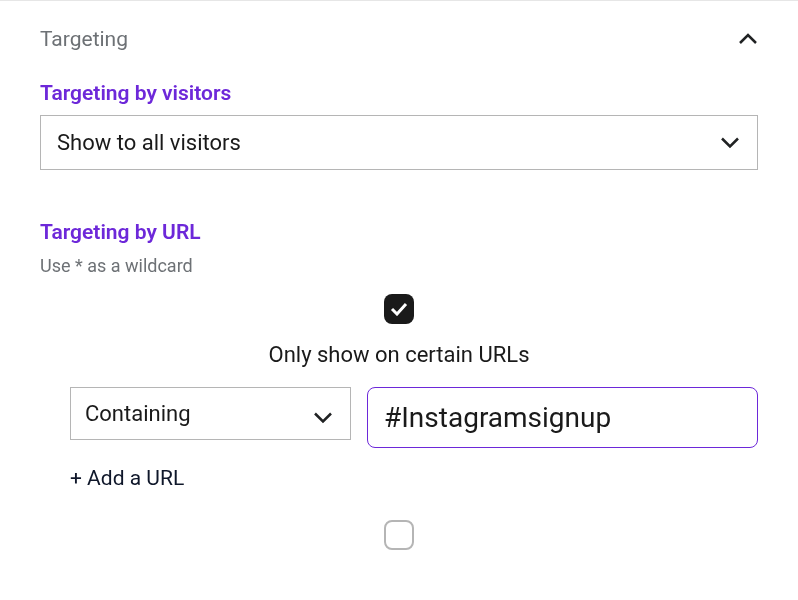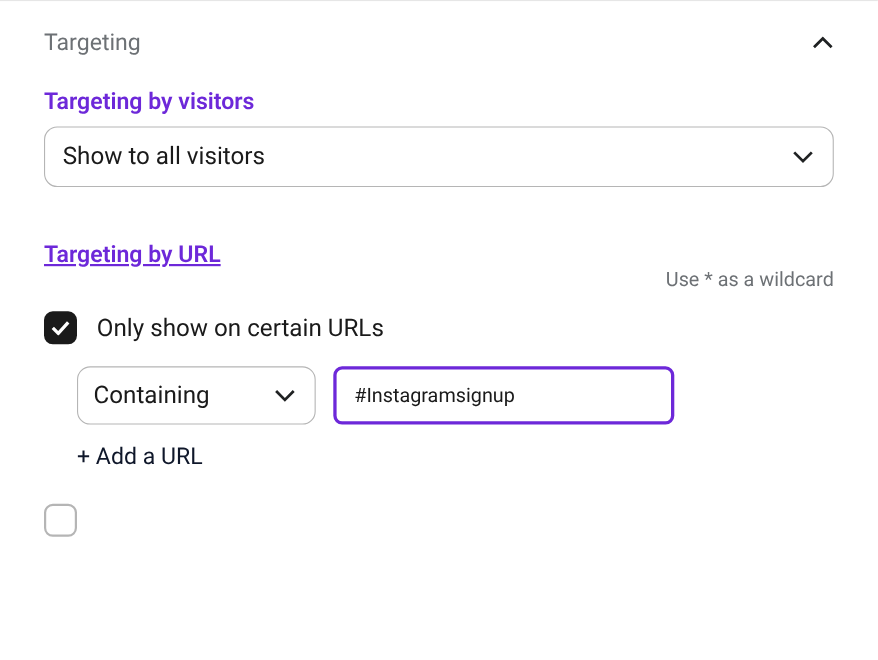--- a/index.html
+++ b/index.html
@@ -49,34 +49,33 @@
     .subsection-title {
       font-size: 21px;
       font-weight: 600;
       color: #6d28d9;
       margin-bottom: 10px;
     }
     .subsection-hint {
       font-size: 18px;
       color: #6d7175;
       margin-bottom: 18px;
-      text-align: right;
     }
     .select-wrapper {
       position: relative;
       width: 100%;
     }
     .select-field {
       width: 100%;
       padding: 14px 50px 14px 16px;
       font-size: 22px;
       color: #1a1a1a;
       background: #ffffff;
       border: 1px solid #b5b5b5;
-      border-radius: 12px;
+      border-radius: 0;
       appearance: none;
       cursor: pointer;
       text-align: left;
       font-family: inherit;
     }
     .select-arrow {
       position: absolute;
       right: 18px;
       top: 50%;
       transform: translateY(-50%);
@@ -87,20 +86,21 @@
       height: 12px;
       stroke: #202223;
       stroke-width: 2.5;
       fill: none;
     }
     .checkbox-row {
       display: flex;
       align-items: center;
       gap: 18px;
       margin-bottom: 20px;
+      flex-direction: column;
     }
     .checkbox {
       width: 30px;
       height: 30px;
       border-radius: 8px;
       display: flex;
       align-items: center;
       justify-content: center;
       flex-shrink: 0;
       cursor: pointer;
@@ -124,47 +124,46 @@
       color: #1a1a1a;
     }
     .url-rule-row {
       display: flex;
       gap: 16px;
       margin-left: 30px;
       margin-bottom: 18px;
     }
     .containing-select {
       position: relative;
-      width: 217px;
+      width: 295px;
     }
     .containing-select .select-field {
       font-size: 22px;
       padding: 13px 50px 13px 14px;
     }
     .url-input {
       flex: 0 1 310px;
       padding: 13px 16px;
-      font-size: 18px;
+      font-size: 28px;
       color: #1a1a1a;
       background: #ffffff;
-      border: 3px solid #6d28d9;
+      border: 1px solid #6d28d9;
       border-radius: 8px;
       font-family: inherit;
     }
     .add-url-link {
       display: inline-block;
       margin-left: 30px;
       font-size: 21px;
       color: #0f172a;
       cursor: pointer;
       margin-bottom: 30px;
     }
     .url-subsection .subsection-title {
-      margin-bottom: 0;
-      text-decoration: underline;
+      margin-bottom: 11px;
     }
   </style>
 </head>
 <body>
 
 <div class="container">
   <div class="section-header">
     <span class="section-title">Targeting</span>
     <span class="chevron-up">
       <svg viewBox="0 0 20 12">

